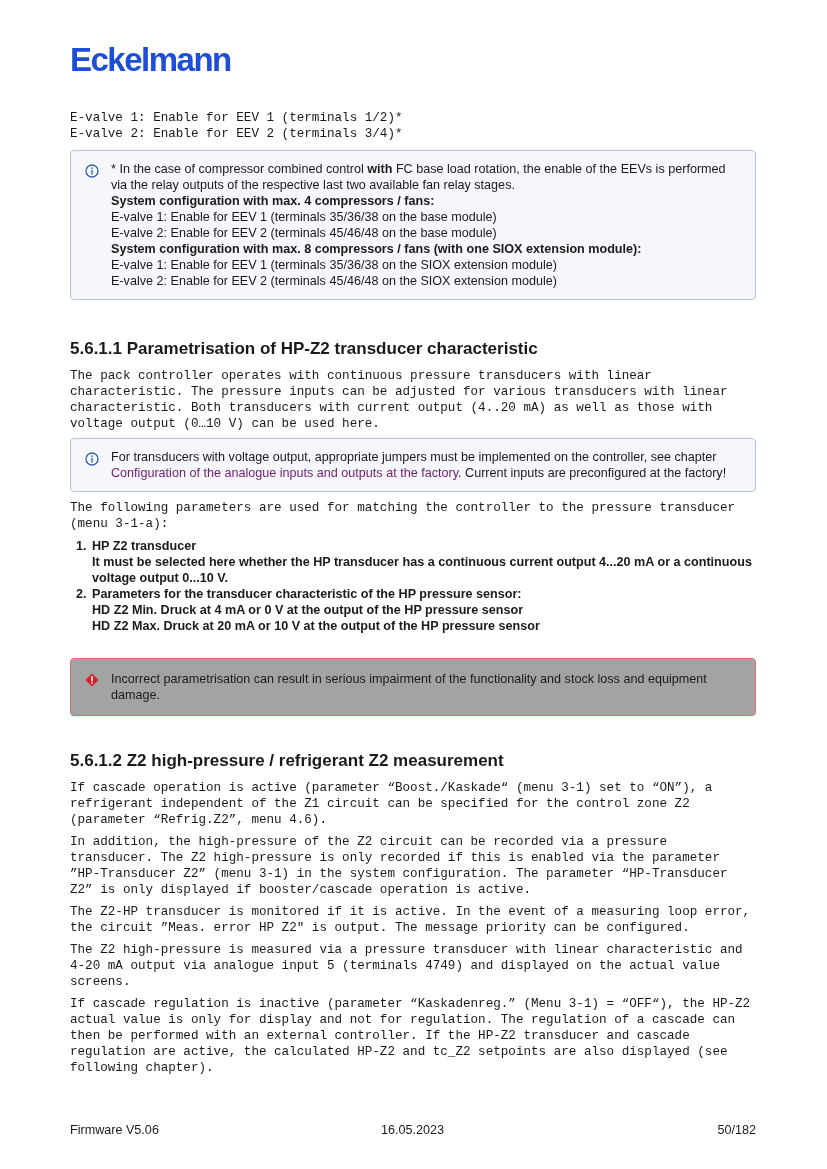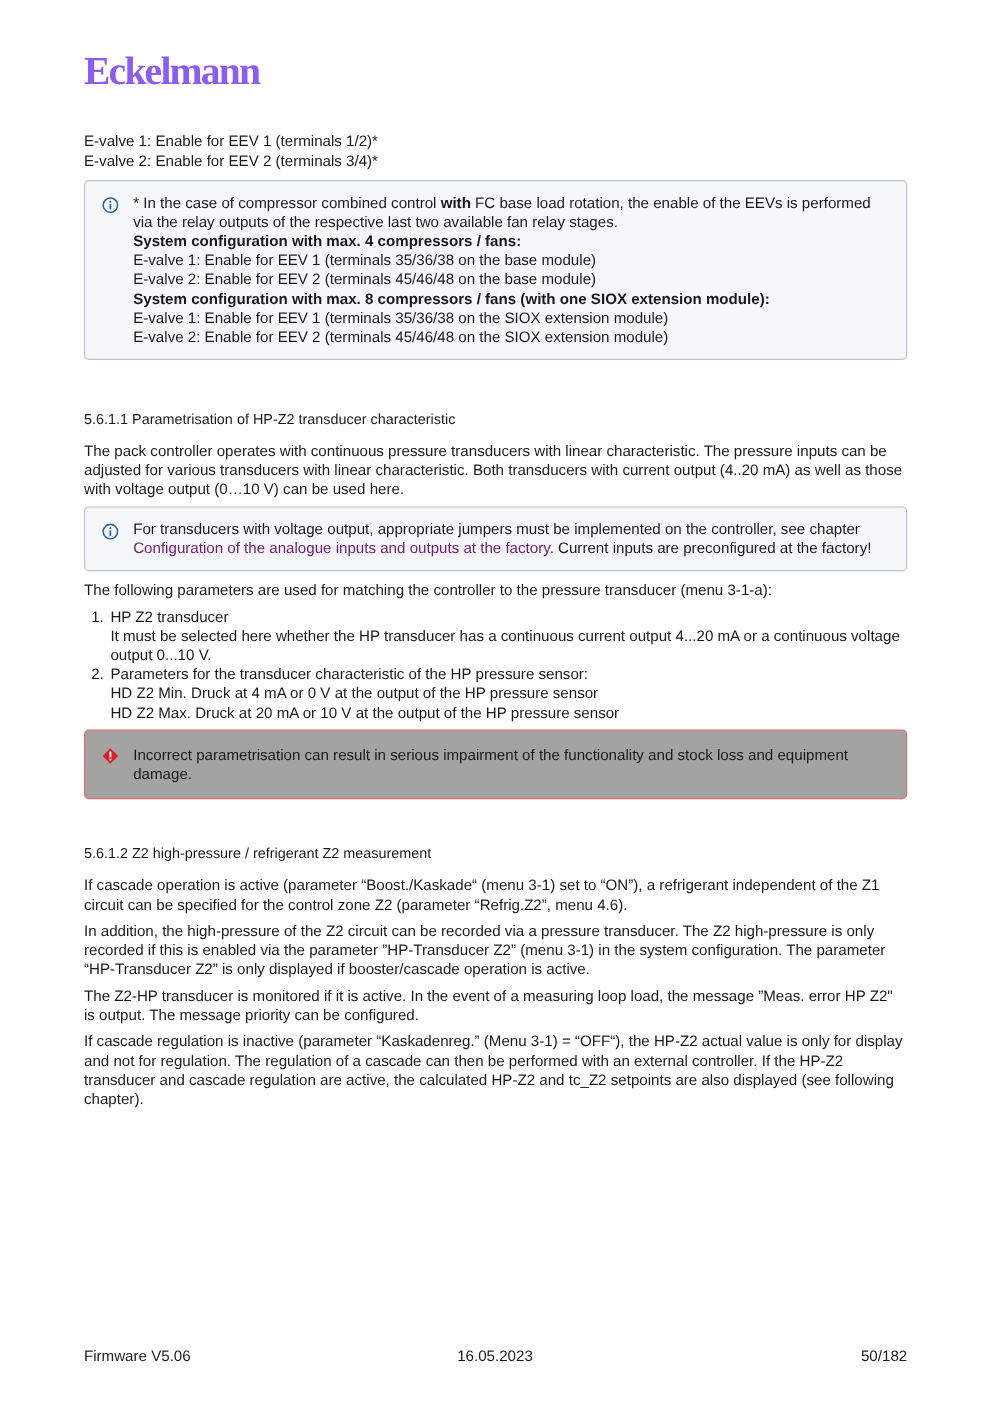--- a/index.html
+++ b/index.html
@@ -1,31 +1,31 @@
 <!DOCTYPE html>
 <html><head>
 <meta charset="utf-8">
 <style>
   html, body { margin: 0; padding: 0; background: #ffffff; }
   body { width: 827px; height: 1169px; position: relative; overflow: hidden;
          font-family: "Liberation Sans", sans-serif; color: #1a1a1a; font-size: 12.6px; line-height: 16px; }
-  .logo { position: absolute; left: 70px; top: 42px; font-family: Liberation Serif, serif;
-          font-weight: bold; font-size: 33px; letter-spacing: -1.5px; color: #8b5cf6; line-height: 36px; }
+  .logo { position: absolute; left: 70px; top: 42px; font-family: Liberation Sans, sans-serif;
+          font-weight: bold; font-size: 33px; letter-spacing: -1.5px; color: #1d4ed8; line-height: 36px; }
   .content { position: absolute; left: 70px; top: 110px; width: 686px; }
-  p { margin: 0 0 6px 0; }
+  p { margin: 0 0 6px 0; font-family: Liberation Mono, monospace; }
   .line { display: block; }
   .note { border: 1px solid #b7c4d1; background: #f5f7fa; border-radius: 4px; box-sizing: border-box;
           padding: 10px 14px 10px 40px; position: relative; margin: 0 0 7px 0; }
   .note .icon { position: absolute; left: 14px; top: 13px; width: 14px; height: 14px; }
   .warn { border: 1px solid #e06d6d; background: #a3a3a3; border-radius: 4px; box-sizing: border-box;
           padding: 12px 14px 12px 40px; position: relative; margin: 0 0 7px 0; }
   .warn .icon { position: absolute; left: 14px; top: 14px; width: 14px; height: 14px; }
-  h3 { font-size: 12px; font-weight: normal; margin: 0; line-height: 18px; }
+  h3 { font-size: 17px; font-weight: bold; margin: 0; line-height: 18px; }
   .link { color: #701a75; }
-  ol { margin: 0 0 6px 0; padding-left: 20px; }
+  ol { margin: 0 0 24px 0; padding-left: 20px; font-weight: bold; }
   ol li { padding-left: 2px; }
   .footer { position: absolute; top: 1122px; left: 70px; width: 686px; font-size: 12.6px; }
   .footer .f-left { position: absolute; left: 0; }
   .footer .f-mid { position: absolute; left: 311px; }
   .footer .f-right { position: absolute; right: 0; }
 </style>
 </head>
 <body>
 
 <div class="logo">Eckelmann</div>
@@ -86,21 +86,22 @@
       <path d="M7 0.5 L13.5 7 L7 13.5 L0.5 7 Z" fill="#d7202a"></path>
       <rect x="6.2" y="3.2" width="1.6" height="5" fill="#ffffff"></rect>
       <rect x="6.2" y="9.2" width="1.6" height="1.6" fill="#ffffff"></rect>
     </svg>
     <span>Incorrect parametrisation can result in serious impairment of the functionality and stock loss and equipment damage.</span>
   </div>
 
   <h3 style="margin-bottom:10px;">5.6.1.2  Z2 high-pressure / refrigerant Z2 measurement</h3>
   <p>If cascade operation is active (parameter “Boost./Kaskade“ (menu 3-1) set to “ON”), a refrigerant independent of the Z1 circuit can be specified for the control zone Z2 (parameter “Refrig.Z2”, menu 4.6).</p>
   <p>In addition, the high-pressure of the Z2 circuit can be recorded via a pressure transducer. The Z2 high-pressure is only recorded if this is enabled via the parameter ”HP-Transducer Z2” (menu 3-1) in the system configuration. The parameter “HP-Transducer Z2” is only displayed if booster/cascade operation is active.</p>
-  <p>The Z2-HP transducer is monitored if it is active. In the event of a measuring loop load, the message ”Meas. error HP Z2" is output. The message priority can be configured.</p>
+  <p>The Z2-HP transducer is monitored if it is active. In the event of a measuring loop error, the circuit ”Meas. error HP Z2" is output. The message priority can be configured.</p>
+  <p>The Z2 high-pressure is measured via a pressure transducer with linear characteristic and 4-20 mA output via analogue input 5 (terminals 4749) and displayed on the actual value screens.</p>
   <p>If cascade regulation is inactive (parameter “Kaskadenreg.” (Menu 3-1) = “OFF“), the HP-Z2 actual value is only for display and not for regulation. The regulation of a cascade can then be performed with an external controller. If the HP-Z2 transducer and cascade regulation are active, the calculated HP-Z2 and tc_Z2 setpoints are also displayed (see following chapter).</p>
 </div>
 
 <div class="footer">
   <span class="f-left">Firmware V5.06</span>
   <span class="f-mid">16.05.2023</span>
   <span class="f-right">50/182</span>
 </div>
 
 </body></html>

